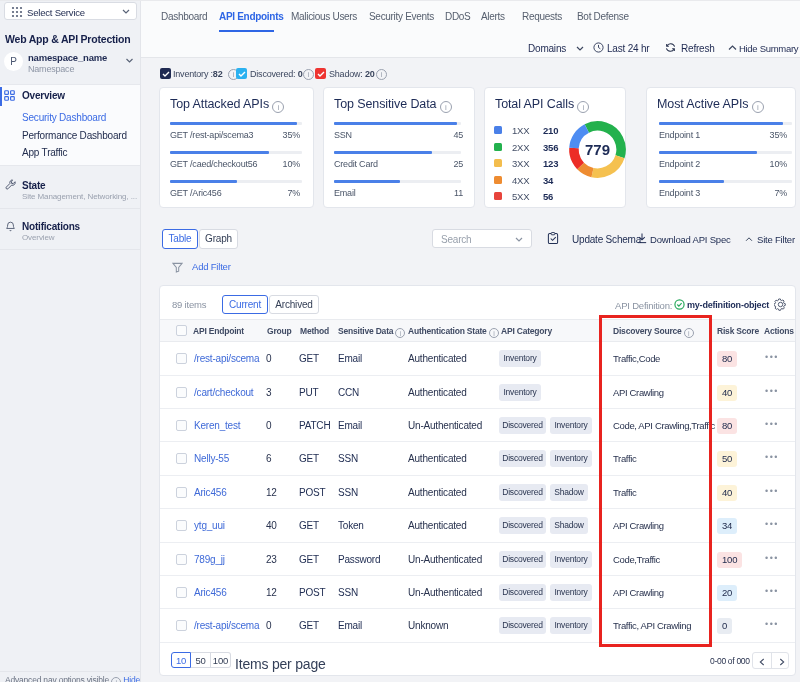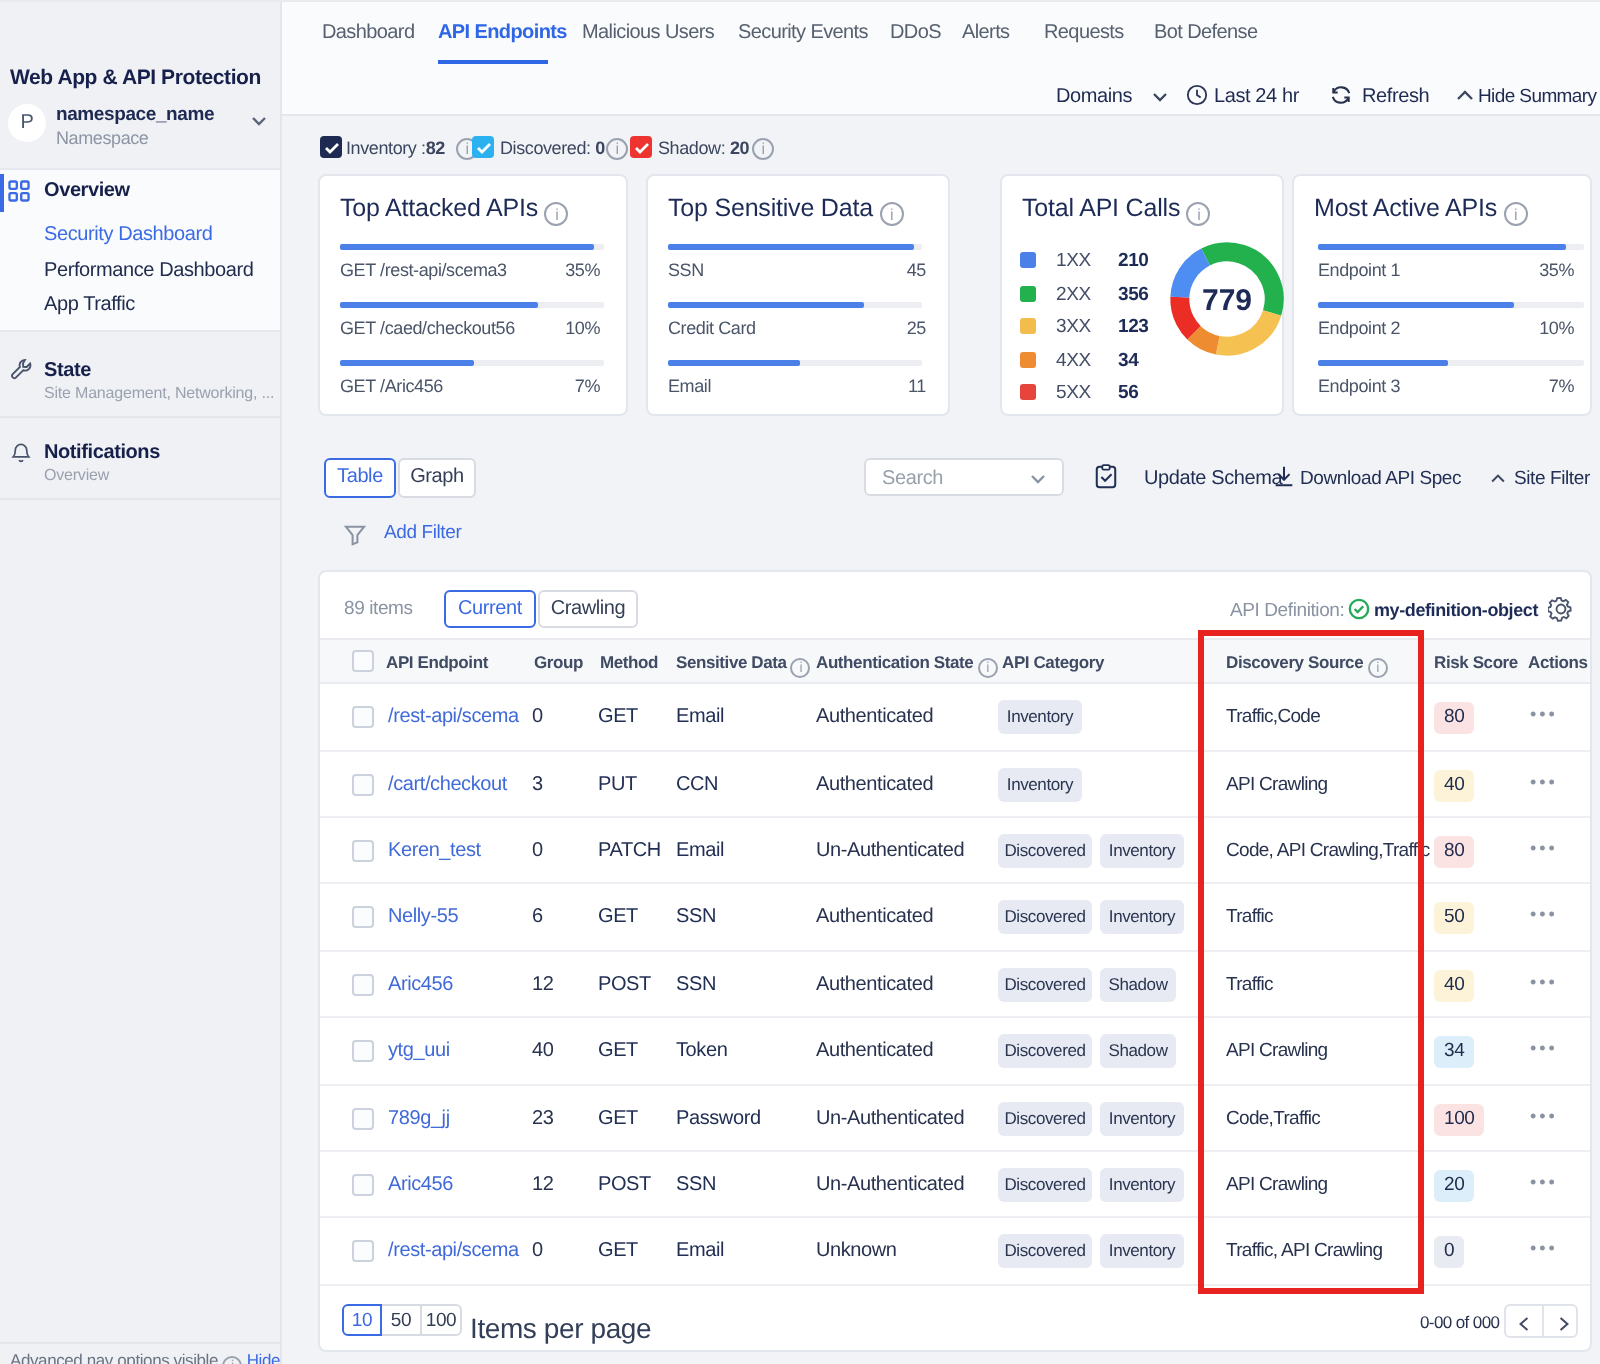--- a/index.html
+++ b/index.html
@@ -58,20 +58,39 @@
 .risk.yel { background:#fdf3d8; }
 .risk.blu { background:#ddeefb; }
 .risk.gry { background:#e8ecf2; }
 .dots { position:absolute; top:10px; font-size:9px; letter-spacing:1.5px; color:#8a93a2; }
 
 #redrect { position:absolute; left:599px; top:315px; width:113px; height:332px; border:3px solid #e8231f; z-index:50; }
 </style>
 </head>
 <body>
 <div id="sidebar">
+  <div id="selsvc">
+    <svg class="abs" style="left:6px;top:3px" width="12" height="12" viewBox="0 0 12 12">
+        <g fill="#566077">
+          <circle cx="2" cy="2" r="1.1"></circle>
+          <circle cx="6" cy="2" r="1.1"></circle>
+          <circle cx="10" cy="2" r="1.1"></circle>
+          <circle cx="2" cy="6" r="1.1"></circle>
+          <circle cx="6" cy="6" r="1.1"></circle>
+          <circle cx="10" cy="6" r="1.1"></circle>
+          <circle cx="2" cy="10" r="1.1"></circle>
+          <circle cx="6" cy="10" r="1.1"></circle>
+          <circle cx="10" cy="10" r="1.1"></circle>
+        </g>
+      </svg>
+    <span class="txt">Select Service</span>
+    <svg class="abs" style="right:6px;top:6px" width="8" height="6" viewBox="0 0 8 6">
+        <path d="M1 1l3 3 3-3" stroke="#5a6478" stroke-width="1.2" fill="none"></path>
+      </svg>
+  </div>
   <div class="sbtitle">Web App &amp; API Protection</div>
   <div id="avatar">
       <span>P</span>
     </div>
   <div class="nsname">namespace_name</div>
   <div class="nssub">Namespace</div>
   <svg class="abs" style="left:125px;top:58px" width="9" height="6" viewBox="0 0 8 6">
       <path d="M1 1l3 3 3-3" stroke="#5a6478" stroke-width="1.2" fill="none"></path>
     </svg>
   <div class="sbsec-active"></div>
@@ -182,21 +201,21 @@
       <i style="width:77%"></i>
     </div>
   <div class="brow-label" style="left:10px;top:71px">Credit Card</div>
   <div class="brow-val" style="right:11px;top:71px">25</div>
   <div class="bar" style="left:10px;top:92px;width:127px">
       <i style="width:52%"></i>
     </div>
   <div class="brow-label" style="left:10px;top:100px">Email</div>
   <div class="brow-val" style="right:11px;top:100px">11</div>
 </div>
-<div class="card" style="left:500px;width:142px">
+<div class="card" style="left:484px;width:142px">
   <div class="cardtitle">Total API Calls <span class="info" style="width:12px;height:12px;line-height:11px;font-size:8px;font-weight:normal">i</span></div>
   <div class="lg" style="top:37px">
       <span class="sq" style="background:#4a80e8"></span>
       <span class="ll">1XX</span>
       <span class="lv">210</span>
     </div>
   <div class="lg" style="top:53.5px">
       <span class="sq" style="background:#23b14d"></span>
       <span class="ll">2XX</span>
       <span class="lv">356</span>
@@ -271,21 +290,21 @@
 <div class="abs" style="left:757px;top:234px;font-size:9.5px;color:#222f54;letter-spacing:-0.2px;white-space:nowrap">Site Filter</div>
 
 <svg class="abs" style="left:172px;top:262px" width="11" height="11" viewBox="0 0 12 12">
     <path d="M1 1.5h10L7.3 6v4L4.7 11V6z" fill="none" stroke="#8a93a2" stroke-width="1.1"></path>
   </svg>
 <div class="abs" style="left:192px;top:261px;font-size:9.5px;color:#3b6be4">Add Filter</div>
 
 <div id="panel">
   <div class="abs" style="left:12px;top:13px;font-size:9.5px;color:#8a93a2">89 items</div>
   <div class="abs" style="left:62px;top:9px;width:46px;height:19px;background:#fff;border:1px solid #3b6be4;border-radius:3px;color:#3b6be4;font-size:10px;text-align:center;line-height:18px;z-index:2">Current</div>
-  <div class="abs" style="left:109px;top:9px;width:50px;height:19px;background:#fff;border:1px solid #d8dbe2;border-radius:3px;color:#343f56;font-size:10px;text-align:center;line-height:18px">Crawling</div>
+  <div class="abs" style="left:109px;top:9px;width:50px;height:19px;background:#fff;border:1px solid #d8dbe2;border-radius:3px;color:#343f56;font-size:10px;text-align:center;line-height:18px">Archived</div>
   <div class="abs" style="left:455px;top:14px;font-size:9.5px;letter-spacing:-0.2px;color:#8a93a2">API Definition:</div>
   <svg class="abs" style="left:514px;top:13px" width="11" height="11" viewBox="0 0 12 12">
       <circle cx="6" cy="6" r="5" fill="none" stroke="#27a95c" stroke-width="1.3"></circle>
       <path d="M3.6 6l1.7 1.7 3-3.2" fill="none" stroke="#27a95c" stroke-width="1.3"></path>
     </svg>
   <div class="abs" style="left:527px;top:14px;font-size:9px;font-weight:bold;color:#1d2b56;letter-spacing:-0.2px;white-space:nowrap">my-definition-object</div>
   <svg class="abs" style="left:614px;top:12px" width="13" height="13" viewBox="0 0 14 14">
       <path d="M7 4.6a2.4 2.4 0 1 1 0 4.8 2.4 2.4 0 0 1 0-4.8zm5.2 3.3l-.1-1.8-1.5-.5-.4-.9.7-1.4-1.3-1.2-1.3.7-1-.4L6.8 1l-1.8.1-.5 1.5-.9.4-1.4-.7-1.2 1.3.7 1.3-.4 1-1.4.5.1 1.8 1.5.5.4.9-.7 1.4 1.3 1.2 1.3-.7 1 .4.5 1.4 1.8-.1.5-1.5.9-.4 1.4.7 1.2-1.3-.7-1.3.4-1z" fill="none" stroke="#49536b" stroke-width="1"></path>
     </svg>
   <div class="abs" style="left:0;top:33px;width:635px;height:23px;background:#f7f8fa;border-top:1px solid #e9ebef;border-bottom:1px solid #e9ebef"></div>

